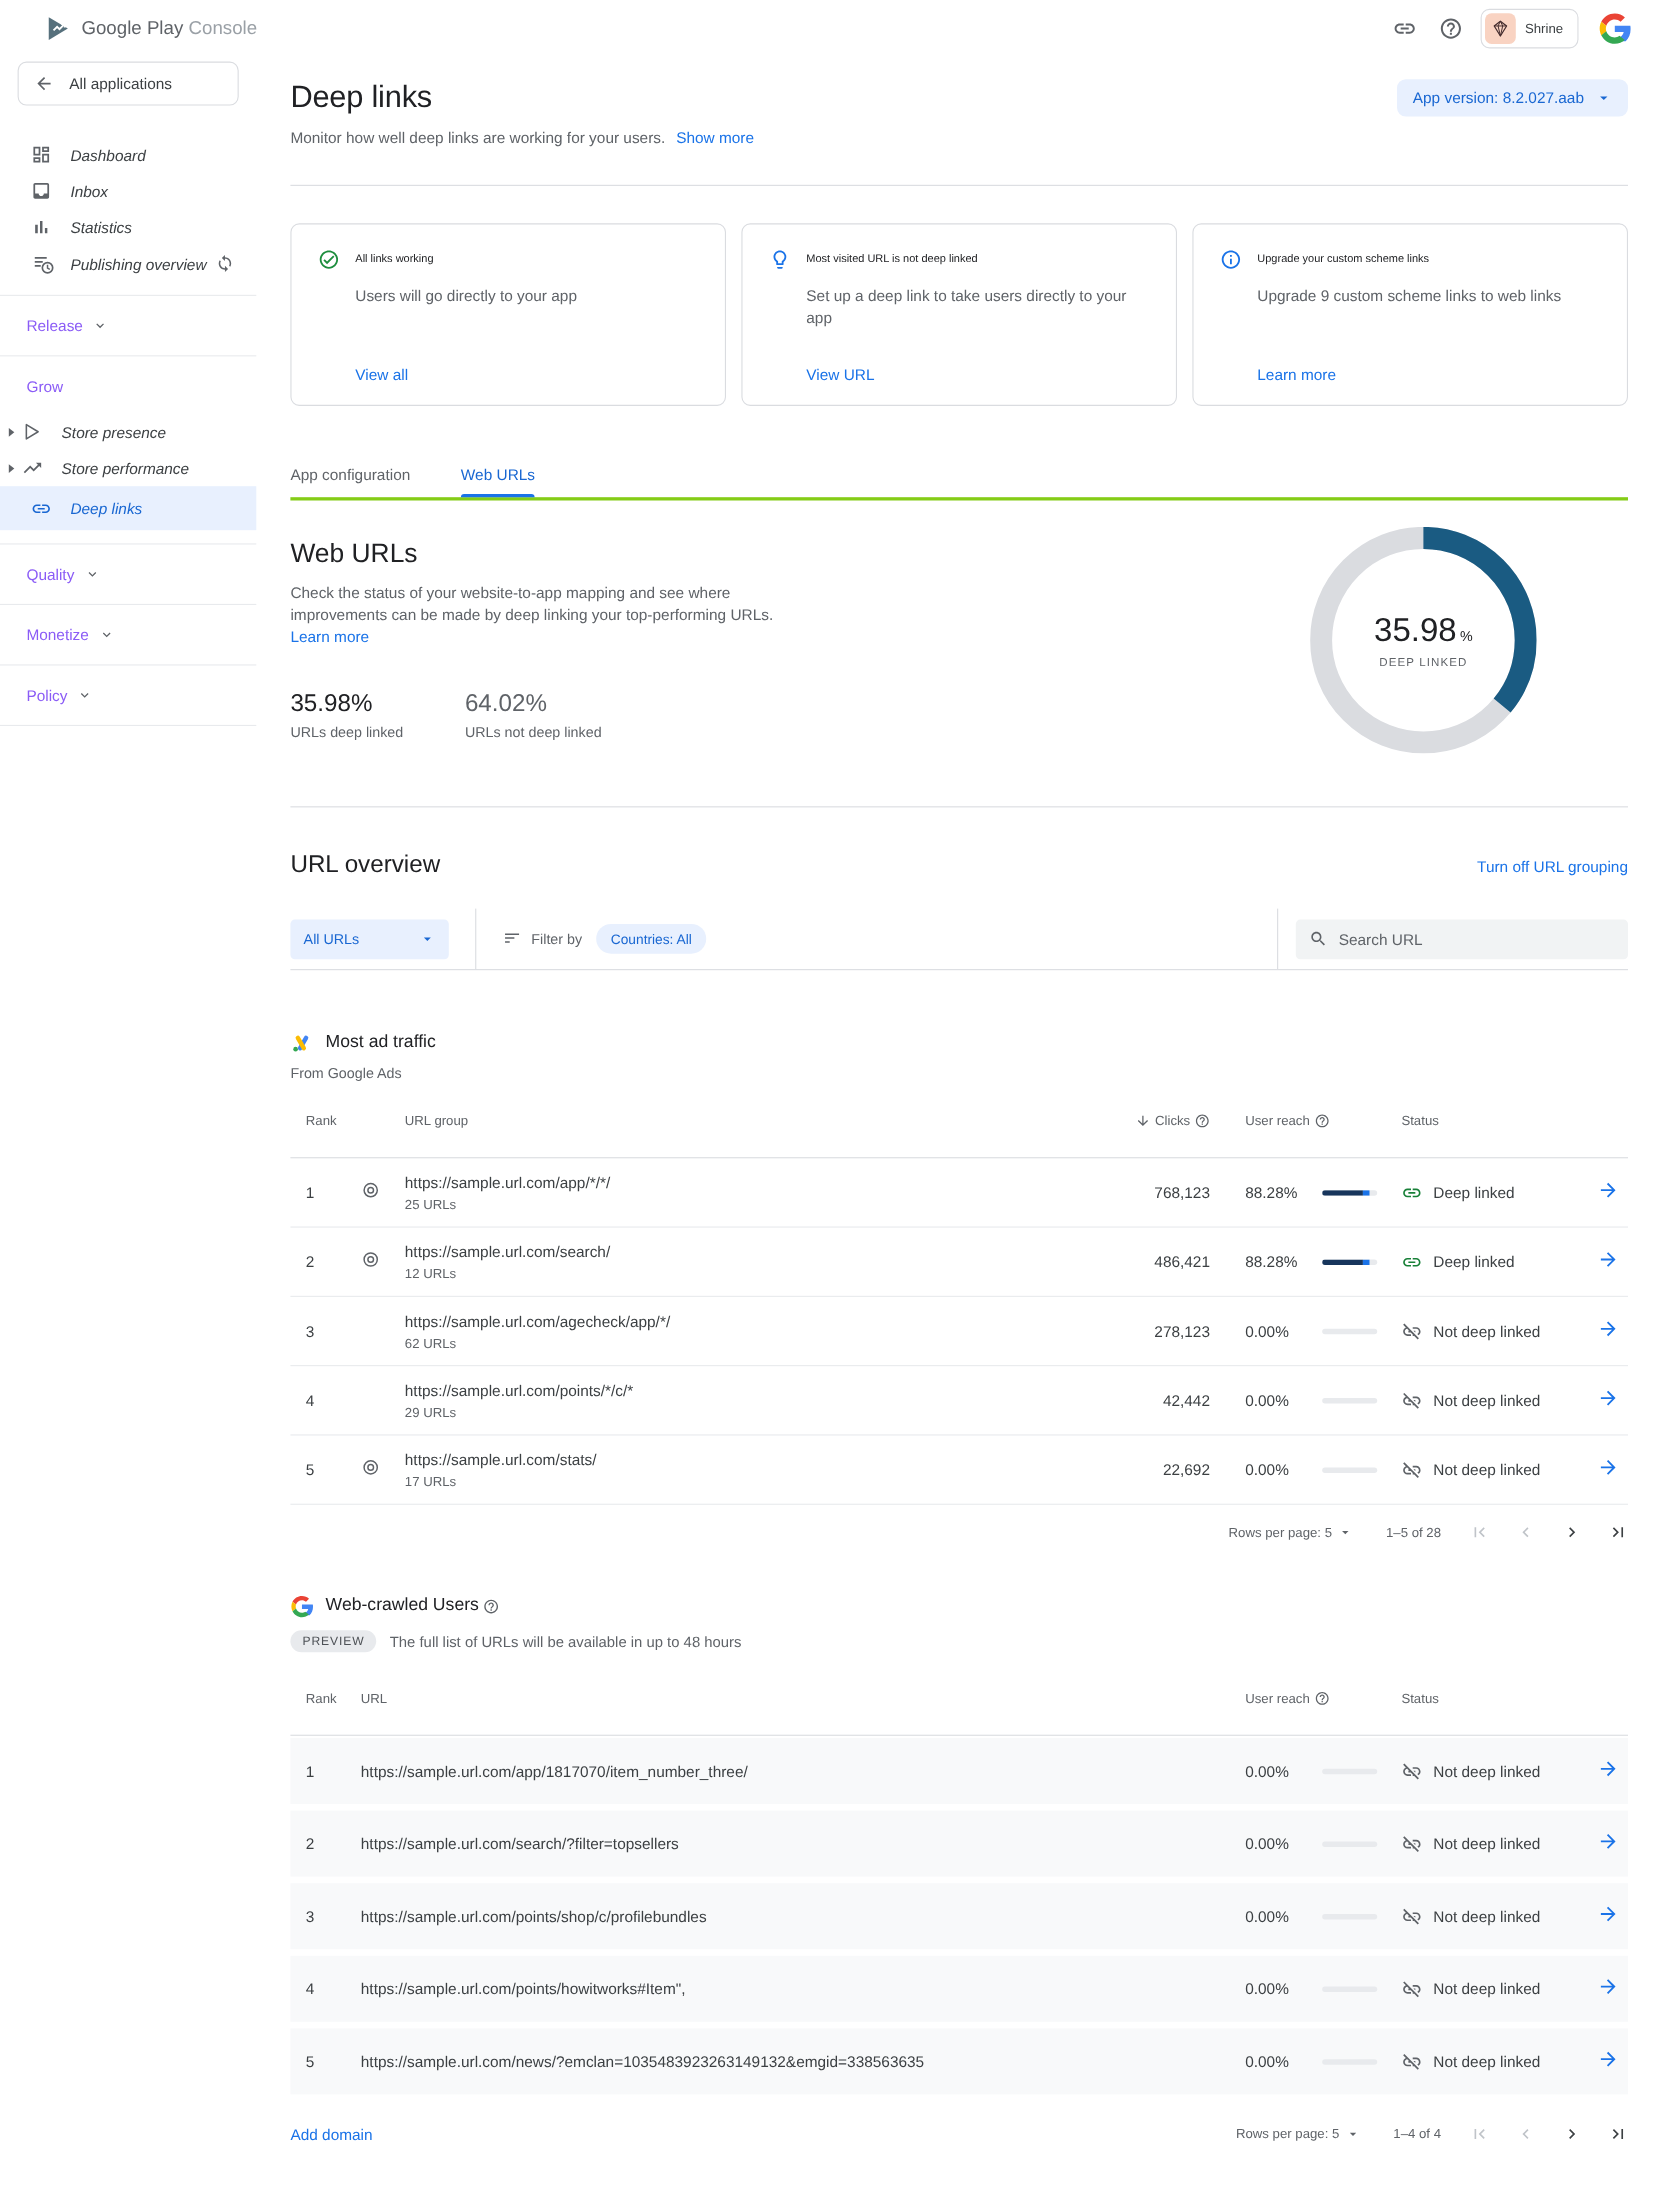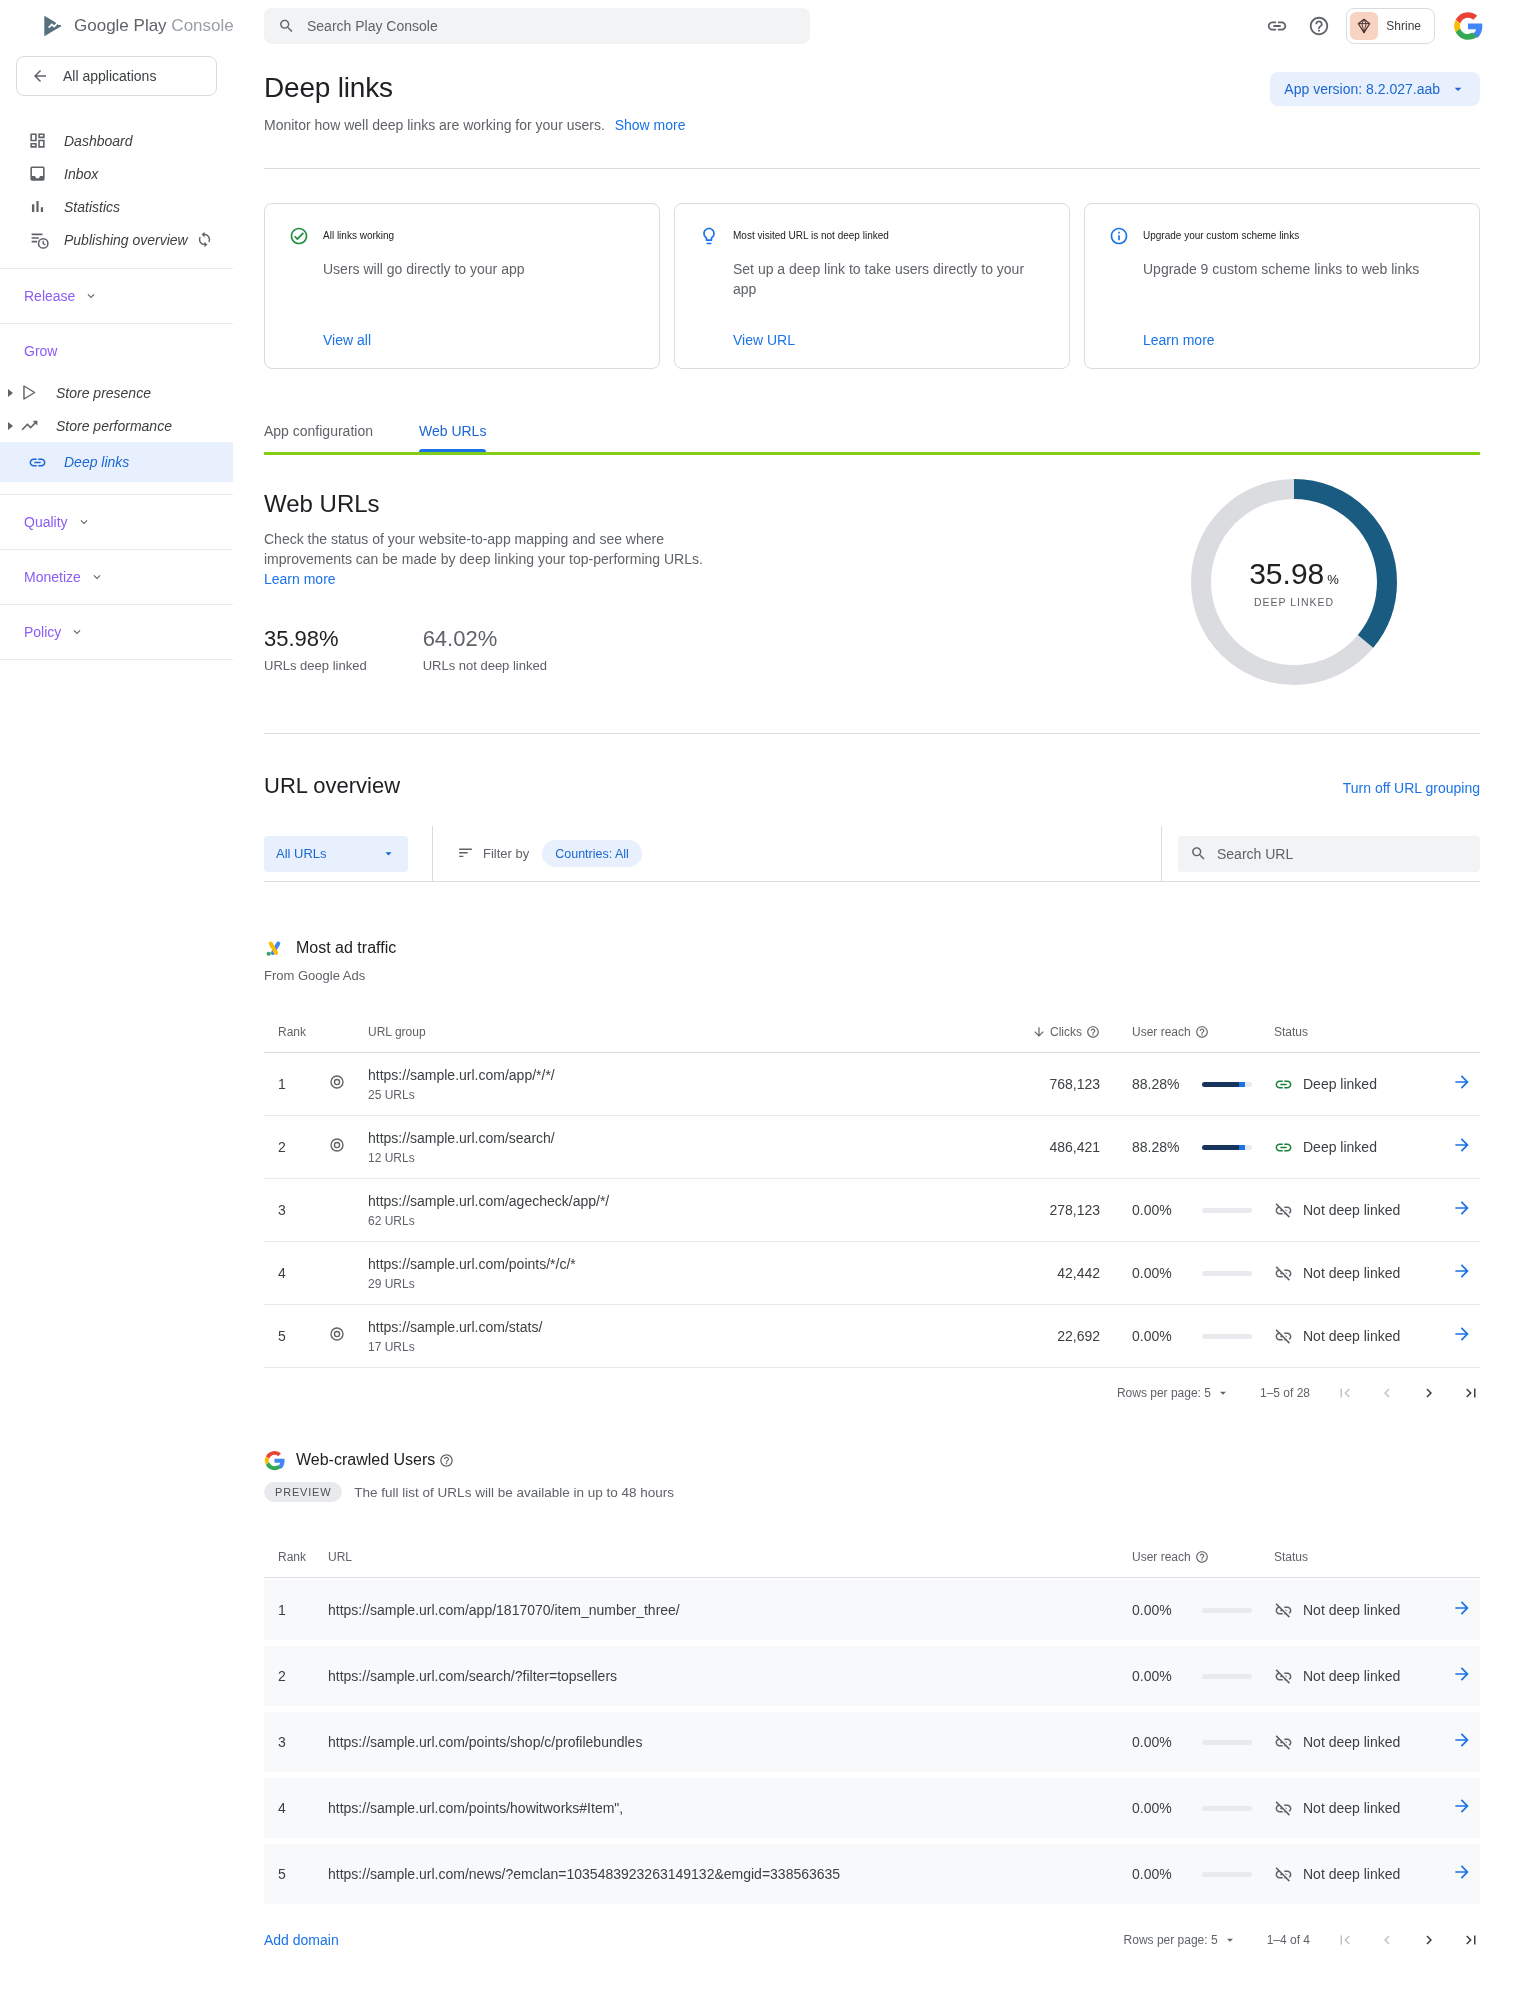--- a/index.html
+++ b/index.html
@@ -116,21 +116,21 @@
   .sect-head .ttl { font-size: 16px; font-weight: 500; margin-left: 11px; line-height: 24px; }
   .sect-head .help { width: 15px; height: 15px; color: #5f6368; margin-left: 4px; cursor: pointer; }
   .sect-sub { margin-top: 8px; font-size: 13px; color: #5f6368; }
   .badge-row { display: flex; align-items: center; margin-top: 10px; }
   .preview-badge { background: #e8eaed; color: #4d5156; border-radius: 11px; font-size: 11px; font-weight: 500; letter-spacing: 0.8px; padding: 4px 11px; }
   .badge-row .note { font-size: 13.5px; color: #5f6368; margin-left: 12px; }
 
   .tbl { margin-top: 24px; }
   .tbl-grid { display: grid; grid-template-columns: 64px 40px 1fr 120px 174px 178px 28px; align-items: center; }
   .tbl2-grid { display: grid; grid-template-columns: 64px 1fr 174px 178px 28px; align-items: center; }
-  .tbl-header { height: 46px; align-items: end; padding-bottom: 12px; border-bottom: 1px solid #dadce0; font-size: 12px; color: #5f6368; }
+  .tbl-header { height: 46px; align-items: end; padding-bottom: 25px; border-bottom: 1px solid #dadce0; font-size: 12px; color: #5f6368; }
   .tbl-header > div { line-height: 16px; }
   .c-rank { padding-left: 14px; }
   .c-clicks { text-align: right; display: flex; justify-content: flex-end; align-items: center; gap: 4px; }
   .c-reach { padding-left: 32px; display: flex; align-items: center; gap: 4px; }
   .hdr-ic { width: 14px; height: 14px; color: #5f6368; }
   .row { height: 63px; border-bottom: 1px solid #e8eaed; }
   .eye { width: 18px; height: 18px; color: #5f6368; }
   .url-cell .u { font-size: 14px; color: #3c4043; line-height: 19px; word-break: break-all; }
   .url-cell .s { font-size: 12px; color: #5f6368; margin-top: 3px; }
   .num { font-size: 14px; color: #3c4043; text-align: right; }
@@ -280,26 +280,20 @@
       <svg class="hamburger" viewBox="0 0 24 24">
           <use href="#i-menu"></use>
         </svg>
       <div class="logo-wrap">
         <svg width="26" height="26" viewBox="0 0 24 24">
             <use href="#i-playconsole"></use>
           </svg>
         <span class="logo-text"><span class="gp">Google Play</span> <span class="console">Console</span></span>
       </div>
     </div>
-    <div class="topbar-search">
-      <svg width="18" height="18" viewBox="0 0 24 24" style="color:#5f6368">
-          <use href="#i-search"></use>
-        </svg>
-      <input type="text" placeholder="Search Play Console" style="">
-    </div>
     <div class="topbar-right">
       <svg class="tb-icon" viewBox="0 0 24 24">
           <use href="#i-link"></use>
         </svg>
       <svg class="tb-icon" viewBox="0 0 24 24">
           <use href="#i-help"></use>
         </svg>
       <div class="app-chip">
         <div class="thumb">
           <svg width="18" height="18" viewBox="0 0 24 24">

